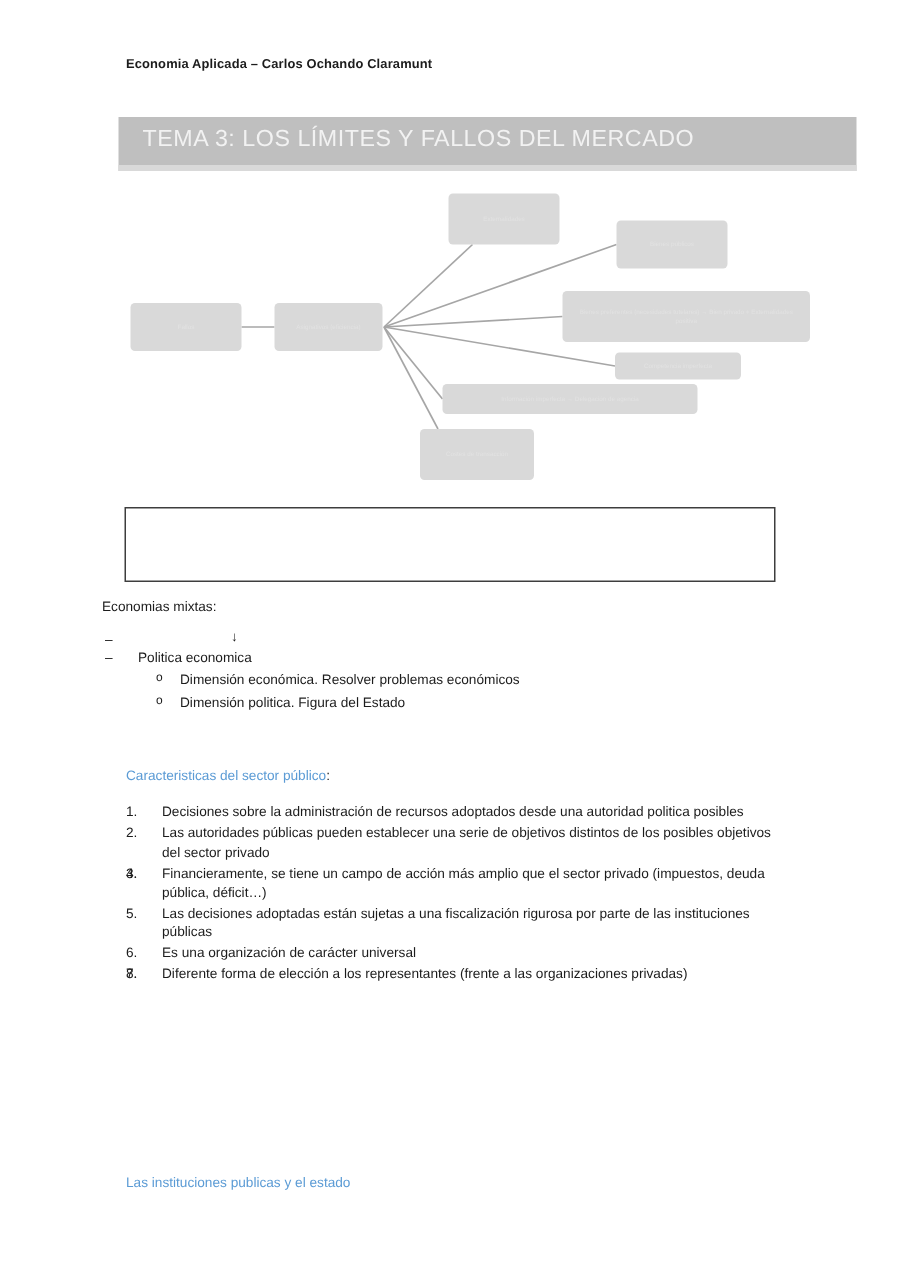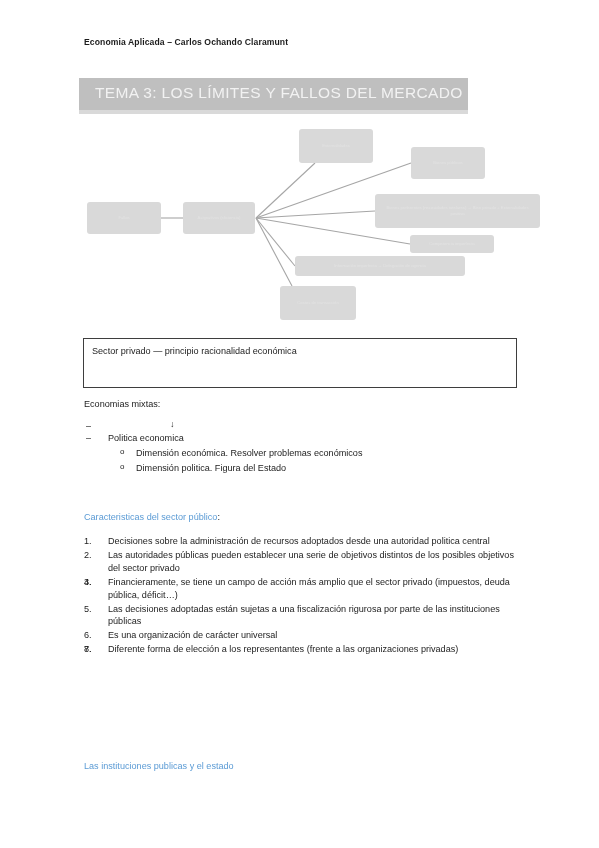--- a/index.html
+++ b/index.html
@@ -31,21 +31,21 @@
     letter-spacing: .1px;
     color: #1c1c1c;
     white-space: nowrap;
   }
 
   
   .title-banner {
     position: absolute;
     left: 79px;
     top: 78px;
-    width: 389px;
+    width: 492px;
     height: 36px;
     background: #bfbfbf;
     border-bottom: 4px solid #d9d9d9;
     box-sizing: border-box;
   }
   .title-banner .title-text {
     position: absolute;
     left: 16px;
     top: 50%;
     transform: translateY(-54%);
@@ -100,21 +100,21 @@
   .quote-box p {
     margin: 0 0 9px 0;
     font-size: 9.1px;
     line-height: 1.25;
     color: #1c1c1c;
   }
 
   
   .body-text {
     position: absolute;
-    left: 84px;
+    left: 68px;
     top: 398px;
     width: 438px;
     font-size: 9.1px;
     line-height: 1.42;
     color: #1c1c1c;
   }
   .body-text .lead { margin: 0 0 9px 0; }
 
   ul.dash-list {
     list-style: none;
@@ -158,21 +158,21 @@
   
   .blue-heading {
     position: absolute;
     left: 84px;
     font-size: 9.1px;
     color: #5b9bd5;
     white-space: nowrap;
   }
   .blue-heading .tail { color: #1c1c1c; }
   #heading-caracteristicas { top: 512px; }
-  #heading-instituciones   { top: 761px; }
+  #heading-instituciones   { top: 783px; }
 
   
   ol.num-list {
     position: absolute;
     left: 84px;
     top: 535px;
     width: 440px;
     margin: 0;
     padding: 0;
     list-style: none;
@@ -242,21 +242,20 @@
     <div class="node" style="left:215px;top:136px;width:170px;height:20px;">
       <span>Información imperfecta → Delegación de agencia</span>
     </div>
 
     <div class="node" style="left:200px;top:166px;width:76px;height:34px;">
       <span>Costes de transacción</span>
     </div>
   </div>
 
   <div class="quote-box">
-    <p>Sector privado — principio racionalidad económica</p>
   </div>
 
   <div class="body-text">
     <p class="lead">Economias mixtas:</p>
     <ul class="dash-list">
       <li>
         <span class="dash">–</span>
         <span class="arrow-down">↓</span>
       </li>
       <li>
@@ -276,21 +275,21 @@
     </ul>
   </div>
 
   <div class="blue-heading" id="heading-caracteristicas">
     <span>Caracteristicas del sector público</span><span class="tail">:</span>
   </div>
 
   <ol class="num-list">
     <li>
       <span class="num">1.</span>
-      <span>Decisiones sobre la administración de recursos adoptados desde una autoridad politica central</span>
+      <span>Decisiones sobre la administración de recursos adoptados desde una autoridad politica posibles</span>
     </li>
     <li>
       <span class="num">2.</span>
       <span>Las autoridades públicas pueden establecer una serie de objetivos distintos de los posibles objetivos del sector privado</span>
     </li>
     <li>
       <span class="num">3.</span>
     </li>
     <li>
       <span class="num">4.</span>

